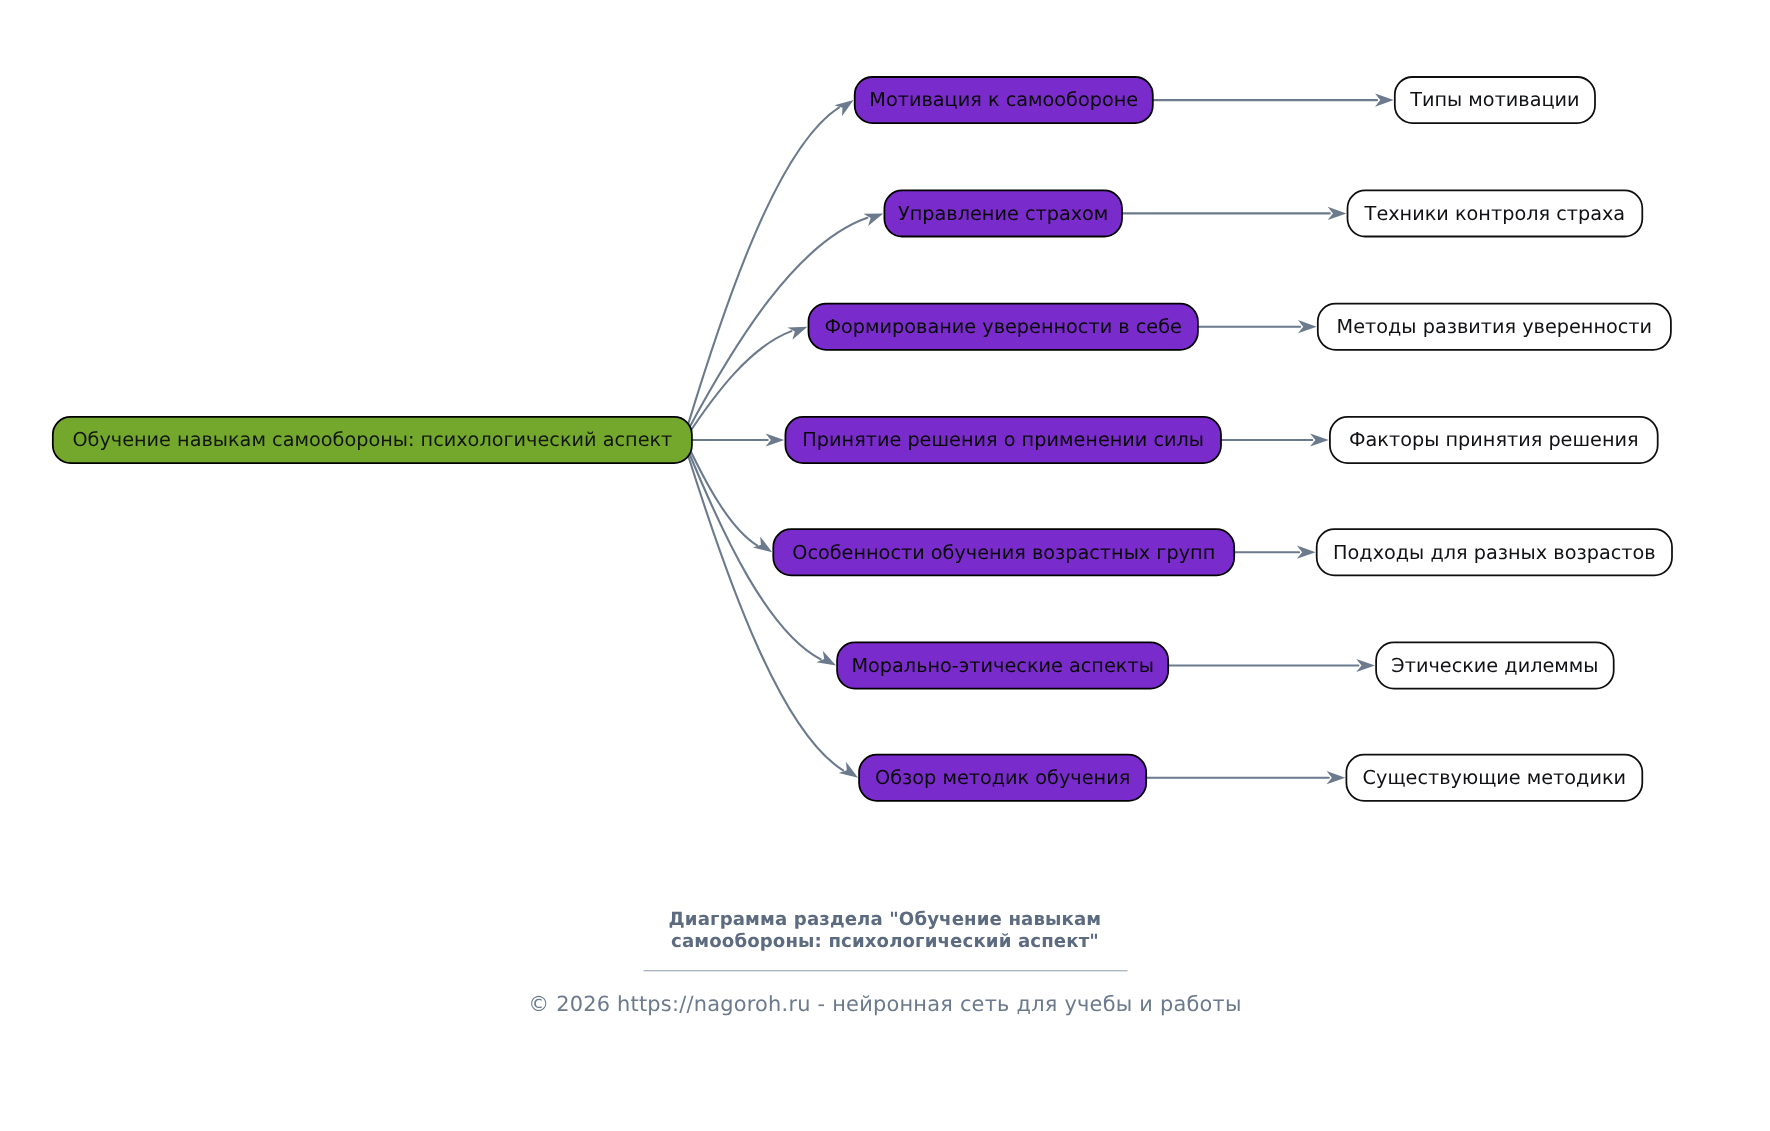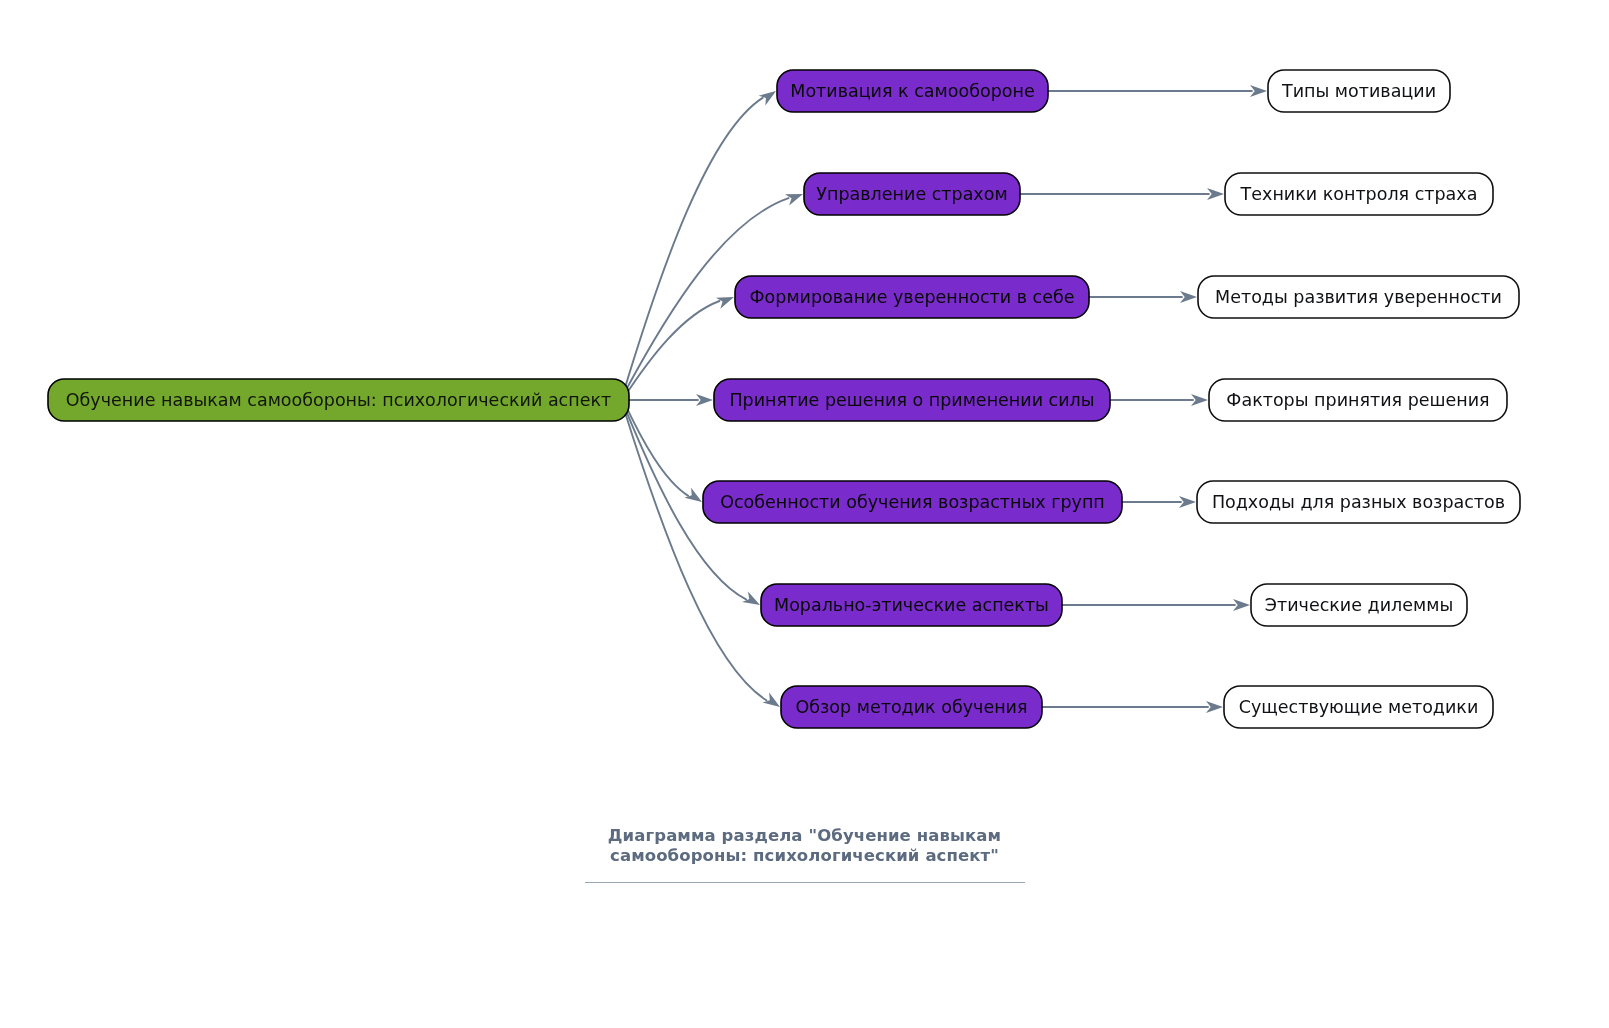--- a/index.html
+++ b/index.html
@@ -220,14 +220,15 @@
         </g>
       </g>
   </svg>
 
   <div class="caption-block">
     <div class="caption-title">
       <div>Диаграмма раздела "Обучение навыкам</div>
       <div>самообороны: психологический аспект"</div>
     </div>
     <div class="caption-rule"></div>
+    <div class="caption-credit">© 2026 https://nagoroh.ru - нейронная сеть для учебы и работы</div>
   </div>
 </div>
 
 </body></html>

